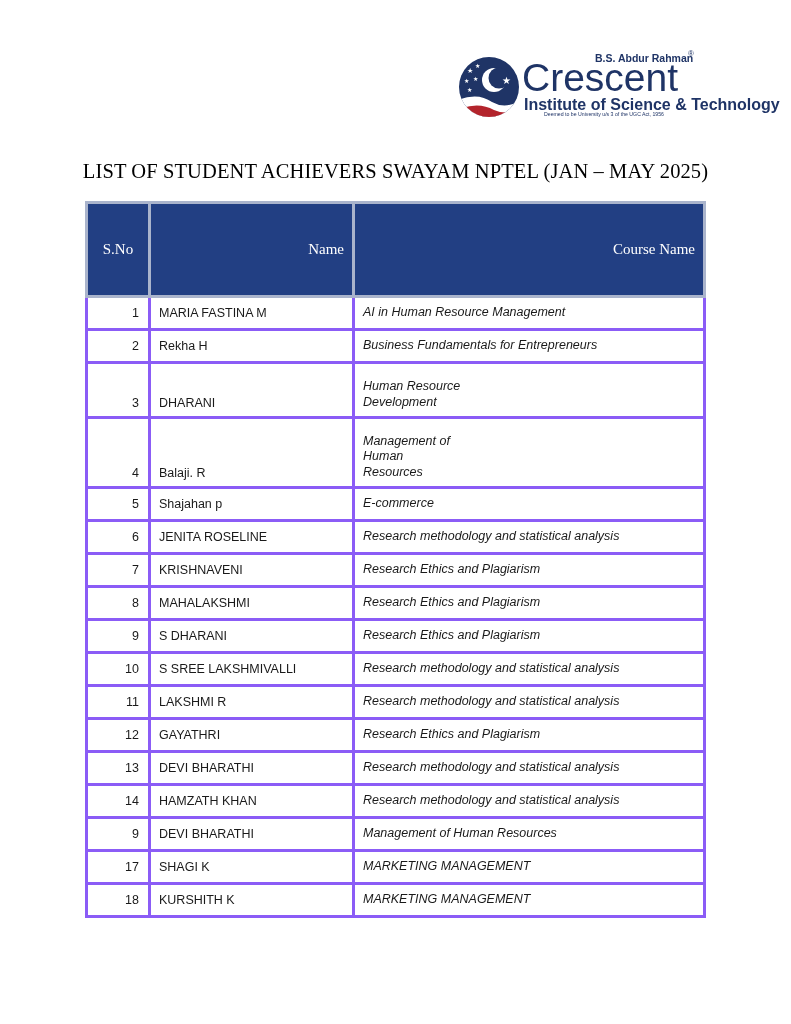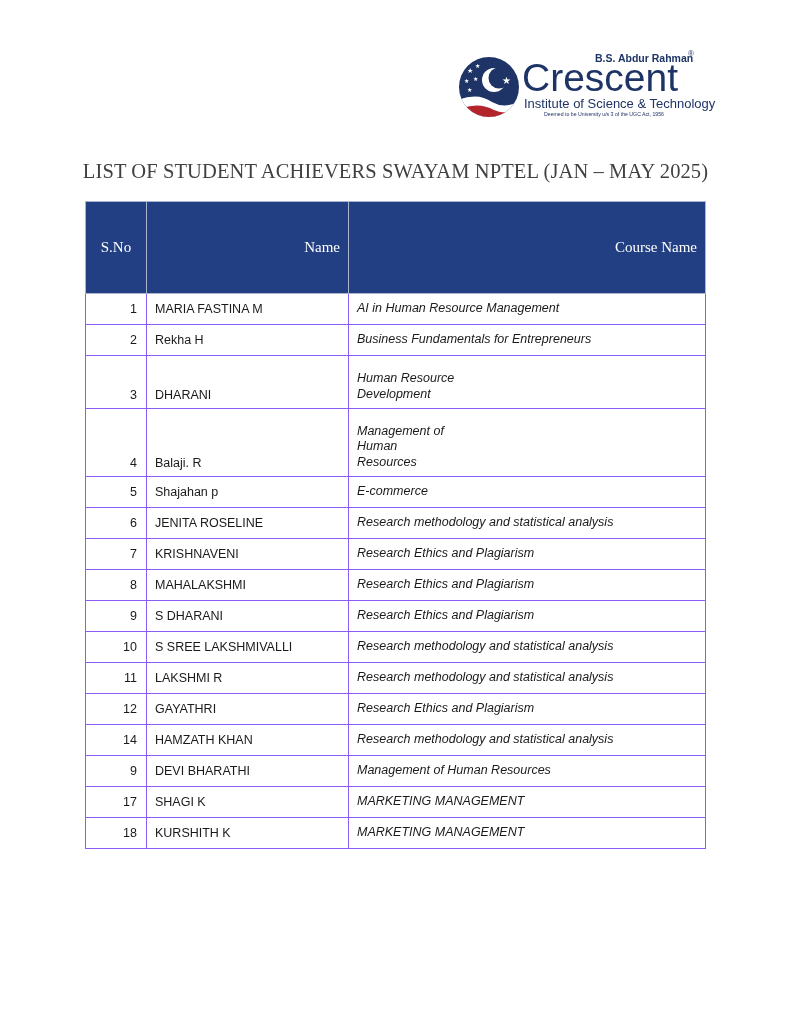--- a/index.html
+++ b/index.html
@@ -3,27 +3,27 @@
 <meta charset="utf-8">
 <style>
   html, body { margin: 0; padding: 0; background: #ffffff; }
   body { width: 791px; height: 1024px; position: relative; overflow: hidden; font-family: "Liberation Sans", sans-serif; }
 
   .logo { position: absolute; left: 458px; top: 52px; width: 250px; height: 68px; }
   .logo svg { position: absolute; left: 0; top: 4px; }
   .logo .brand-top { position: absolute; left: 113px; top: 0px; font-size: 10.5px; color: #1f3466; font-weight: bold; font-family: "Liberation Sans", sans-serif; padding-left: 24px; }
   .logo .reg { position: absolute; left: 230px; top: -3px; font-size: 8px; color: #1f3466; }
   .logo .brand-main { position: absolute; left: 64px; top: 6px; font-size: 39px; font-weight: normal; color: #1f3466; letter-spacing: 0px; font-family: "Liberation Sans", sans-serif; line-height: 1; }
-  .logo .brand-sub { position: absolute; left: 66px; top: 44px; font-size: 13px; color: #1f3466; font-weight: normal; font-family: "Liberation Sans", sans-serif; white-space: nowrap; }
+  .logo .brand-sub { position: absolute; left: 66px; top: 44px; font-size: 16px; color: #1f3466; font-weight: bold; font-family: "Liberation Sans", sans-serif; white-space: nowrap; }
   .logo .brand-deemed { position: absolute; left: 86px; top: 59px; font-size: 5.2px; color: #1f3466; white-space: nowrap; }
 
-  .title { position: absolute; left: 0; width: 791px; top: 160px; text-align: center; font-family: "Liberation Serif", serif; font-size: 20.5px; color: #404040; letter-spacing: 0.1px; }
+  .title { position: absolute; left: 0; width: 791px; top: 160px; text-align: center; font-family: "Liberation Serif", serif; font-size: 20.5px; color: #000000; letter-spacing: 0.1px; }
 
   table.achievers { position: absolute; left: 85px; top: 201px; width: 621px; border-collapse: collapse; }
-  table.achievers th, table.achievers td { border: 1px solid #8b5cf6; }
+  table.achievers th, table.achievers td { border: 3px solid #8b5cf6; }
   table.achievers thead th { background: #223f83; color: #ffffff; font-family: "Liberation Serif", serif; font-weight: normal; font-size: 15px; height: 91px; text-align: right; padding: 0 8px; border-color: #aab4cc; }
   table.achievers thead th.sno { text-align: center; }
   table.achievers td { font-size: 12.5px; color: #1a1a1a; padding: 0 8px; vertical-align: middle; }
   table.achievers td.sno { text-align: right; padding-right: 9px; width: 43px; }
   table.achievers td.name { width: 185px; }
   table.achievers tr.r1 td { height: 30px; }
   table.achievers tr.r2 td { height: 46px; vertical-align: bottom; padding-bottom: 6px; }
   table.achievers tr.r3 td { height: 61px; vertical-align: bottom; padding-bottom: 6px; }
   table.achievers td.course { line-height: 15.5px; white-space: pre-line; font-style: italic; }
 </style>
@@ -126,20 +126,25 @@
         <td class="sno">11</td>
         <td class="name">LAKSHMI R</td>
         <td class="course">Research methodology and statistical analysis</td>
       </tr>
       <tr class="r1">
         <td class="sno">12</td>
         <td class="name">GAYATHRI</td>
         <td class="course">Research Ethics and Plagiarism</td>
       </tr>
       <tr class="r1">
+        <td class="sno">13</td>
+        <td class="name">DEVI BHARATHI</td>
+        <td class="course">Research methodology and statistical analysis</td>
+      </tr>
+      <tr class="r1">
         <td class="sno">14</td>
         <td class="name">HAMZATH KHAN</td>
         <td class="course">Research methodology and statistical analysis</td>
       </tr>
       <tr class="r1">
         <td class="sno">9</td>
         <td class="name">DEVI BHARATHI</td>
         <td class="course">Management of Human Resources</td>
       </tr>
       <tr class="r1">

